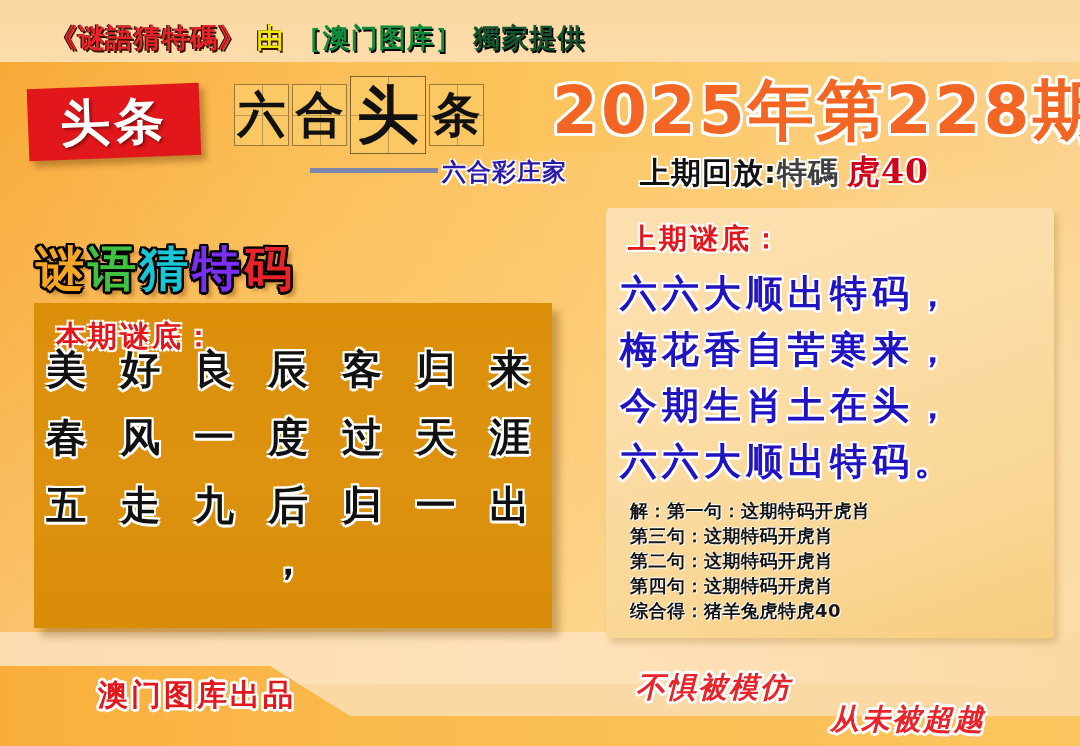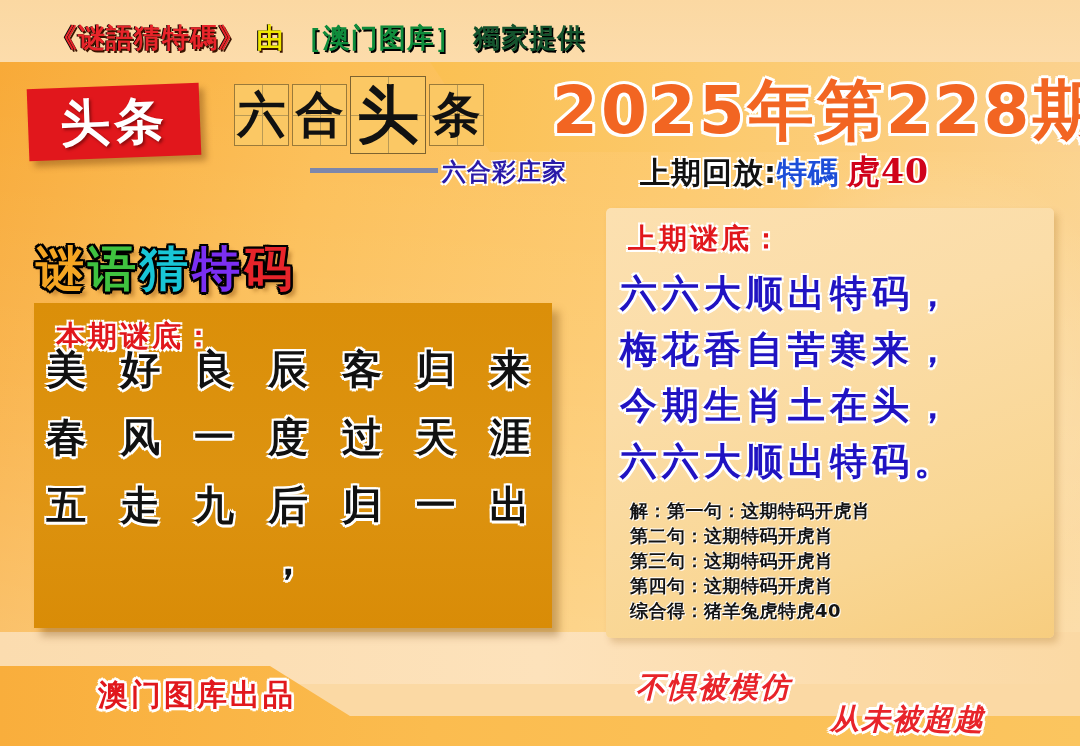--- a/index.html
+++ b/index.html
@@ -133,21 +133,21 @@
     position:absolute; left:640px; top:150px;
     font-size:30px; font-weight:bold;
     font-family:"DejaVu Sans", sans-serif;
     white-space:nowrap; letter-spacing:1px;
   }
   .recall .rk {
     color:#111;
     text-shadow:1.8px 1.8px 0 #fff, -1.8px -1.8px 0 #fff, 1.8px -1.8px 0 #fff, -1.8px 1.8px 0 #fff;
   }
   .recall .rb {
-    color:#1d4ed8;
+    color:#404040;
     text-shadow:1.8px 1.8px 0 #fff, -1.8px -1.8px 0 #fff, 1.8px -1.8px 0 #fff, -1.8px 1.8px 0 #fff;
   }
   .recall .rr {
     color:#d0021b; font-family:"DejaVu Serif", serif; font-size:33px;
     text-shadow:1.8px 1.8px 0 #fff, -1.8px -1.8px 0 #fff, 1.8px -1.8px 0 #fff, -1.8px 1.8px 0 #fff;
     margin-left:8px;
   }
 
   
   .rainbow {
@@ -321,22 +321,22 @@
   <div class="panel-right">
     <div class="pr-title">上期谜底：</div>
     <div class="pr-lines">
       <div class="pr-line">六六大顺出特码，</div>
       <div class="pr-line">梅花香自苦寒来，</div>
       <div class="pr-line">今期生肖土在头，</div>
       <div class="pr-line">六六大顺出特码。</div>
     </div>
     <div class="pr-notes">
       <div class="pr-note">解：第一句：这期特码开虎肖</div>
+      <div class="pr-note">第三句：这期特码开虎肖</div>
       <div class="pr-note">第二句：这期特码开虎肖</div>
-      <div class="pr-note">第三句：这期特码开虎肖</div>
       <div class="pr-note">第四句：这期特码开虎肖</div>
       <div class="pr-note">综合得：猪羊兔虎特虎40</div>
     </div>
   </div>
 
   <div class="footer-left">澳门图库出品</div>
   <div class="footer-r1">不惧被模仿</div>
   <div class="footer-r2">从未被超越</div>
 
 </div>

